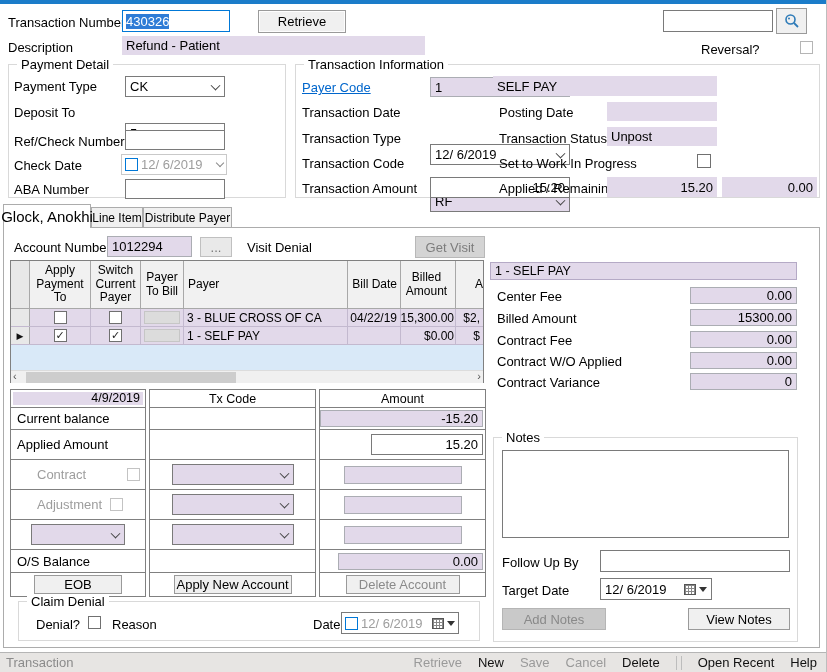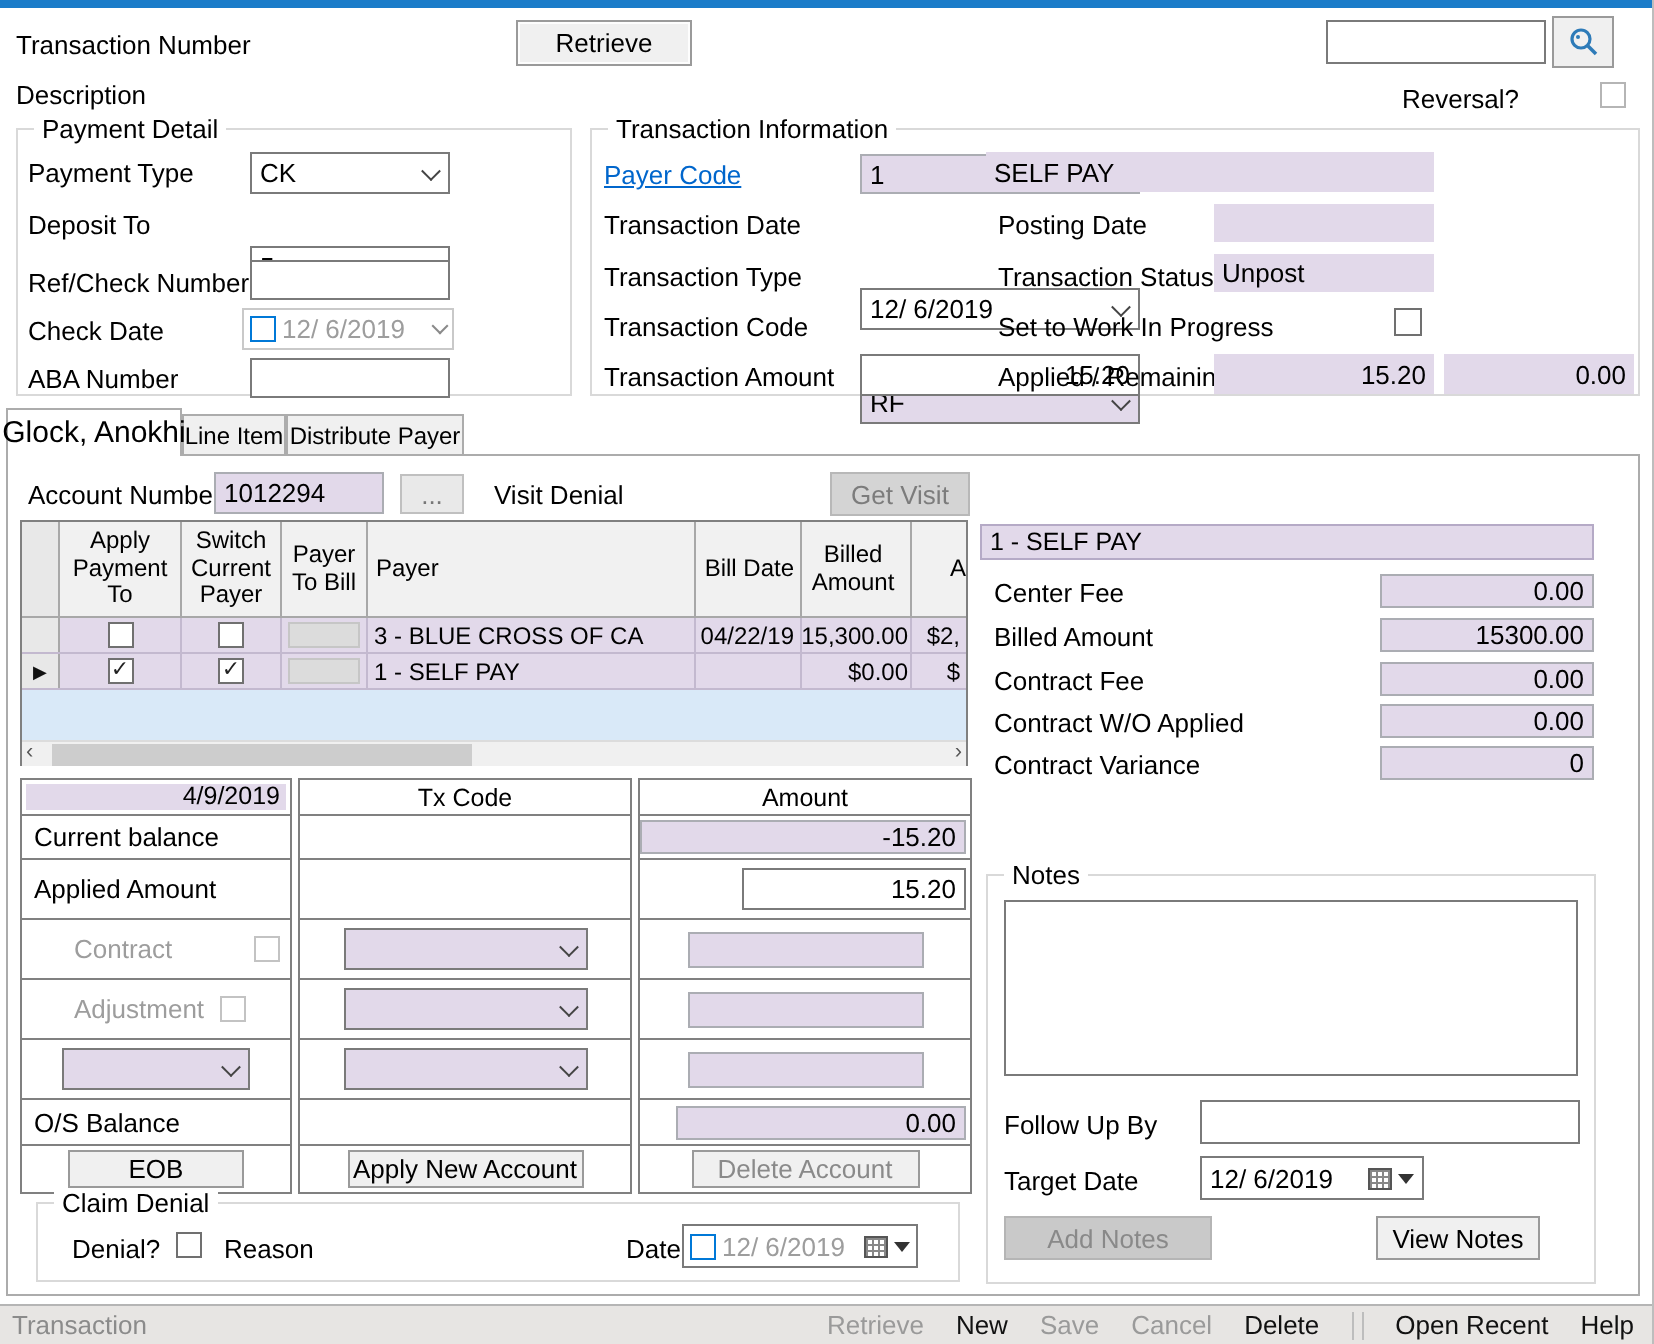--- a/index.html
+++ b/index.html
@@ -45,31 +45,35 @@
   .sbsep{width:1px;height:14px;background:#bdbdbd;}
 </style>
 </head>
 <body>
 
 <div id="root">
 
   <div class="abs" style="left:0;top:0;width:827px;height:4px;background:#1b7cc9;"></div>
 
   <span class="abs lbl" style="left:8px;top:15px;">Transaction Number</span>
+  <div class="abs" style="left:122px;top:10px;width:108px;height:22px;border:1px solid #0078d7;background:#fff;display:flex;align-items:center;padding:0 3px;">
+    <span style="background:#2e7cd6;color:#fff;font-size:13px;">430326</span>
+  </div>
   <div class="abs btn" style="left:258px;top:10px;width:88px;height:23px;box-shadow:inset 0 0 0 1px #fdfdfd;">Retrieve</div>
   <input class="abs inp" style="left: 663px; top: 10px; width: 110px; height: 22px;">
   <div class="abs btn" style="left:776px;top:8px;width:31px;height:26px;">
     <svg width="16" height="16" viewBox="0 0 16 16">
         <circle cx="6.5" cy="6.5" r="4.5" fill="none" stroke="#2e7bb8" stroke-width="1.6"></circle>
         <line x1="10" y1="10" x2="14" y2="14" stroke="#2e7bb8" stroke-width="1.8"></line>
         <circle cx="5" cy="5.5" r="1" fill="#2e7bb8"></circle>
       </svg>
   </div>
 
   <span class="abs lbl" style="left:8px;top:40px;">Description</span>
+  <div class="abs fld" style="left:122px;top:36px;width:303px;height:19px;border:none;">Refund - Patient</div>
   <span class="abs lbl" style="left:701px;top:42px;">Reversal?</span>
   <span class="abs cb" style="left:800px;top:41px;border-color:#b5b5b5;"></span>
 
   <div class="groupbox" style="left:8px;top:64px;width:278px;height:134px;">
     <span class="gb-title">Payment Detail</span>
   </div>
   <span class="abs lbl" style="left:14px;top:79px;">Payment Type</span>
   <div class="abs dd" style="left:125px;top:76px;width:100px;height:21px;">
     <span>CK</span><span class="chev"></span>
   </div>
@@ -297,21 +301,21 @@
   <textarea class="abs inp" style="left: 502px; top: 450px; width: 287px; height: 88px; resize: none; z-index: 3;"></textarea>
   <span class="abs lbl" style="left:502px;top:555px;z-index:3;">Follow Up By</span>
   <input class="abs inp" style="left: 600px; top: 550px; width: 190px; height: 22px; z-index: 3;">
   <span class="abs lbl" style="left:502px;top:583px;z-index:3;">Target Date</span>
   <div class="abs" style="left:600px;top:578px;width:112px;height:22px;border:1px solid #7a7a7a;background:#fff;display:flex;align-items:center;gap:3px;padding:0 4px;z-index:3;">
     <span style="font-size:13px;white-space:pre;">12/ 6/2019</span>
     <span class="calicon" style="margin-left:auto;"></span>
     <span class="downarrow"></span>
   </div>
   <div class="abs btn" style="left:502px;top:608px;width:104px;height:22px;background:#c9c9c9;color:#898989;border-color:#b5b5b5;z-index:3;">Add Notes</div>
-  <div class="abs btn" style="left:688px;top:608px;width:82px;height:22px;z-index:3;">View Notes</div>
+  <div class="abs btn" style="left:688px;top:608px;width:102px;height:22px;z-index:3;">View Notes</div>
 
   <div id="statusbar">
     <span style="color:#8b8b8b;margin-left:6px;">Transaction</span>
     <div style="margin-left:auto;display:flex;align-items:center;gap:16px;margin-right:10px;">
       <span class="sbitem gray">Retrieve</span>
       <span class="sbitem">New</span>
       <span class="sbitem gray">Save</span>
       <span class="sbitem gray">Cancel</span>
       <span class="sbitem">Delete</span>
       <span class="sbsep"></span>

